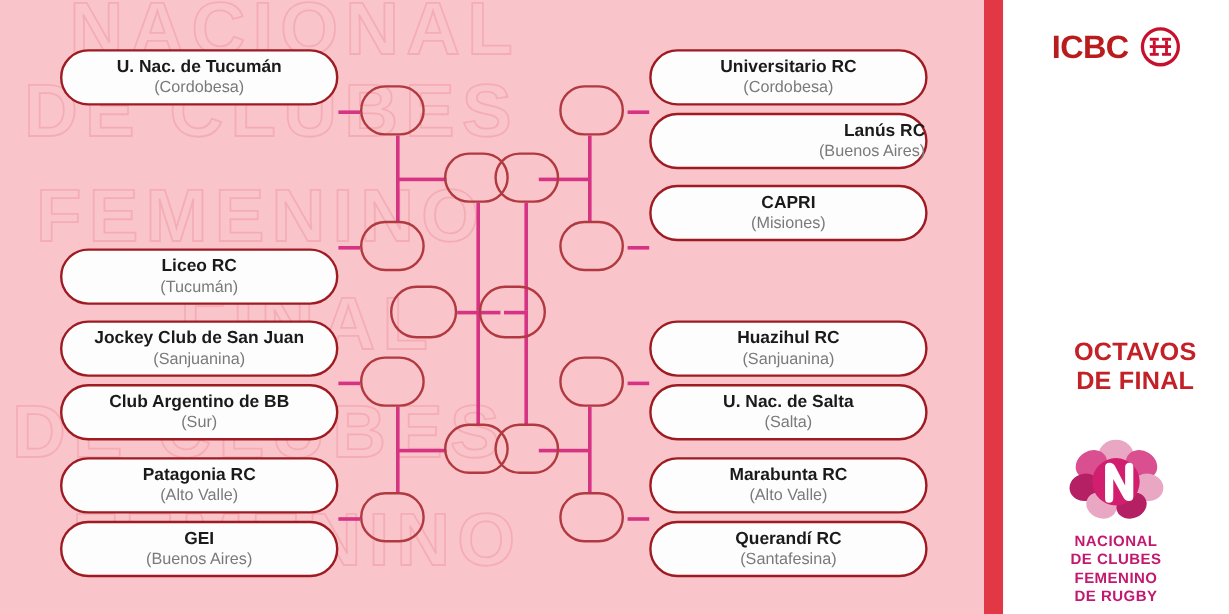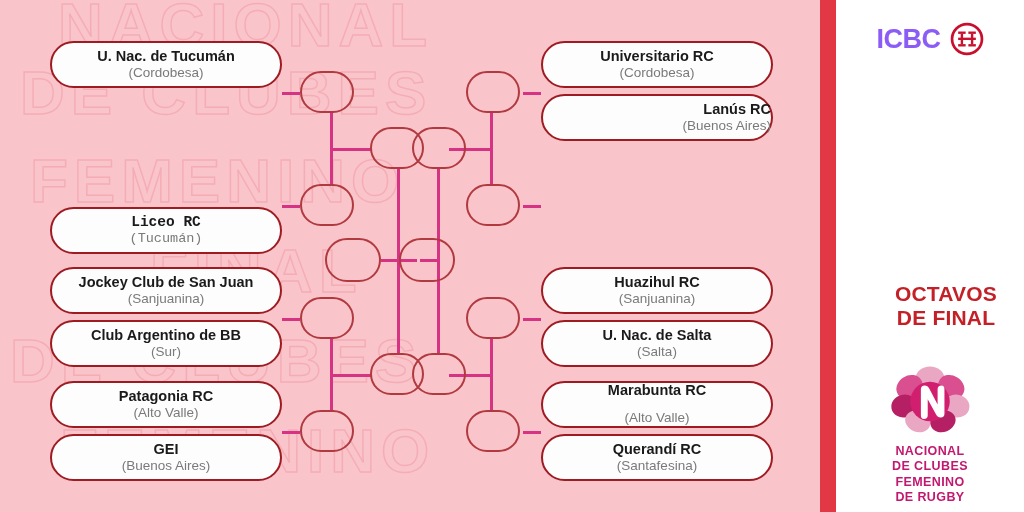--- a/index.html
+++ b/index.html
@@ -84,21 +84,21 @@
   .conn { position:absolute; background:#d63384; z-index:2; }
   .conn-h { height:3px; }
   .conn-v { width:3px; }
 
   
   .icbc {
     position:absolute; left:0; top:22px; width:188px;
     display:flex; align-items:center; justify-content:center; gap:9px;
   }
   .icbc-text {
-    font-size:27px; font-weight:700; color:#8b5cf6; letter-spacing:-0.5px;
+    font-size:27px; font-weight:700; color:#b91c1c; letter-spacing:-0.5px;
   }
   .icbc-mark { width:34px; height:34px; }
 
   
   .stage-title {
     position:absolute; left:0; top:282px; width:220px;
     text-align:center; color:#c32127;
     font-size:21px; font-weight:700; line-height:1.12;
     letter-spacing:0.2px;
   }
@@ -177,21 +177,21 @@
     <div class="slot slot-qf" style="left:412px; top:127px;"></div>
     <div class="slot slot-qf" style="left:412px; top:353px;"></div>
 
     <div class="slot slot-f" style="left:325px; top:238px;"></div>
     <div class="slot slot-f" style="left:399px; top:238px;"></div>
 
     <div class="team-card left-col" style="top:41px;">
       <span class="tname">U. Nac. de Tucumán</span>
       <span class="treg">(Cordobesa)</span>
     </div>
-    <div class="team-card left-col" style="top:207px;font-family:Liberation Mono, monospace;">
+    <div class="team-card left-col" style="top:207px;">
       <span class="tname">Liceo RC</span>
       <span class="treg">(Tucumán)</span>
     </div>
     <div class="team-card left-col" style="top:267px;">
       <span class="tname">Jockey Club de San Juan</span>
       <span class="treg">(Sanjuanina)</span>
     </div>
     <div class="team-card left-col" style="top:320px;">
       <span class="tname">Club Argentino de BB</span>
       <span class="treg">(Sur)</span>
@@ -206,29 +206,33 @@
     </div>
 
     <div class="team-card right-col" style="top:41px;">
       <span class="tname">Universitario RC</span>
       <span class="treg">(Cordobesa)</span>
     </div>
     <div class="team-card right-col" style="top:94px;align-items:flex-end;">
       <span class="tname">Lanús RC</span>
       <span class="treg">(Buenos Aires)</span>
     </div>
+    <div class="team-card right-col" style="top:154px;">
+      <span class="tname">CAPRI</span>
+      <span class="treg">(Misiones)</span>
+    </div>
     <div class="team-card right-col" style="top:267px;">
       <span class="tname">Huazihul RC</span>
       <span class="treg">(Sanjuanina)</span>
     </div>
     <div class="team-card right-col" style="top:320px;">
       <span class="tname">U. Nac. de Salta</span>
       <span class="treg">(Salta)</span>
     </div>
-    <div class="team-card right-col" style="top:381px;justify-content:space-between;">
+    <div class="team-card right-col" style="top:381px;">
       <span class="tname">Marabunta RC</span>
       <span class="treg">(Alto Valle)</span>
     </div>
     <div class="team-card right-col" style="top:434px;">
       <span class="tname">Querandí RC</span>
       <span class="treg">(Santafesina)</span>
     </div>
 
   </div>
 

